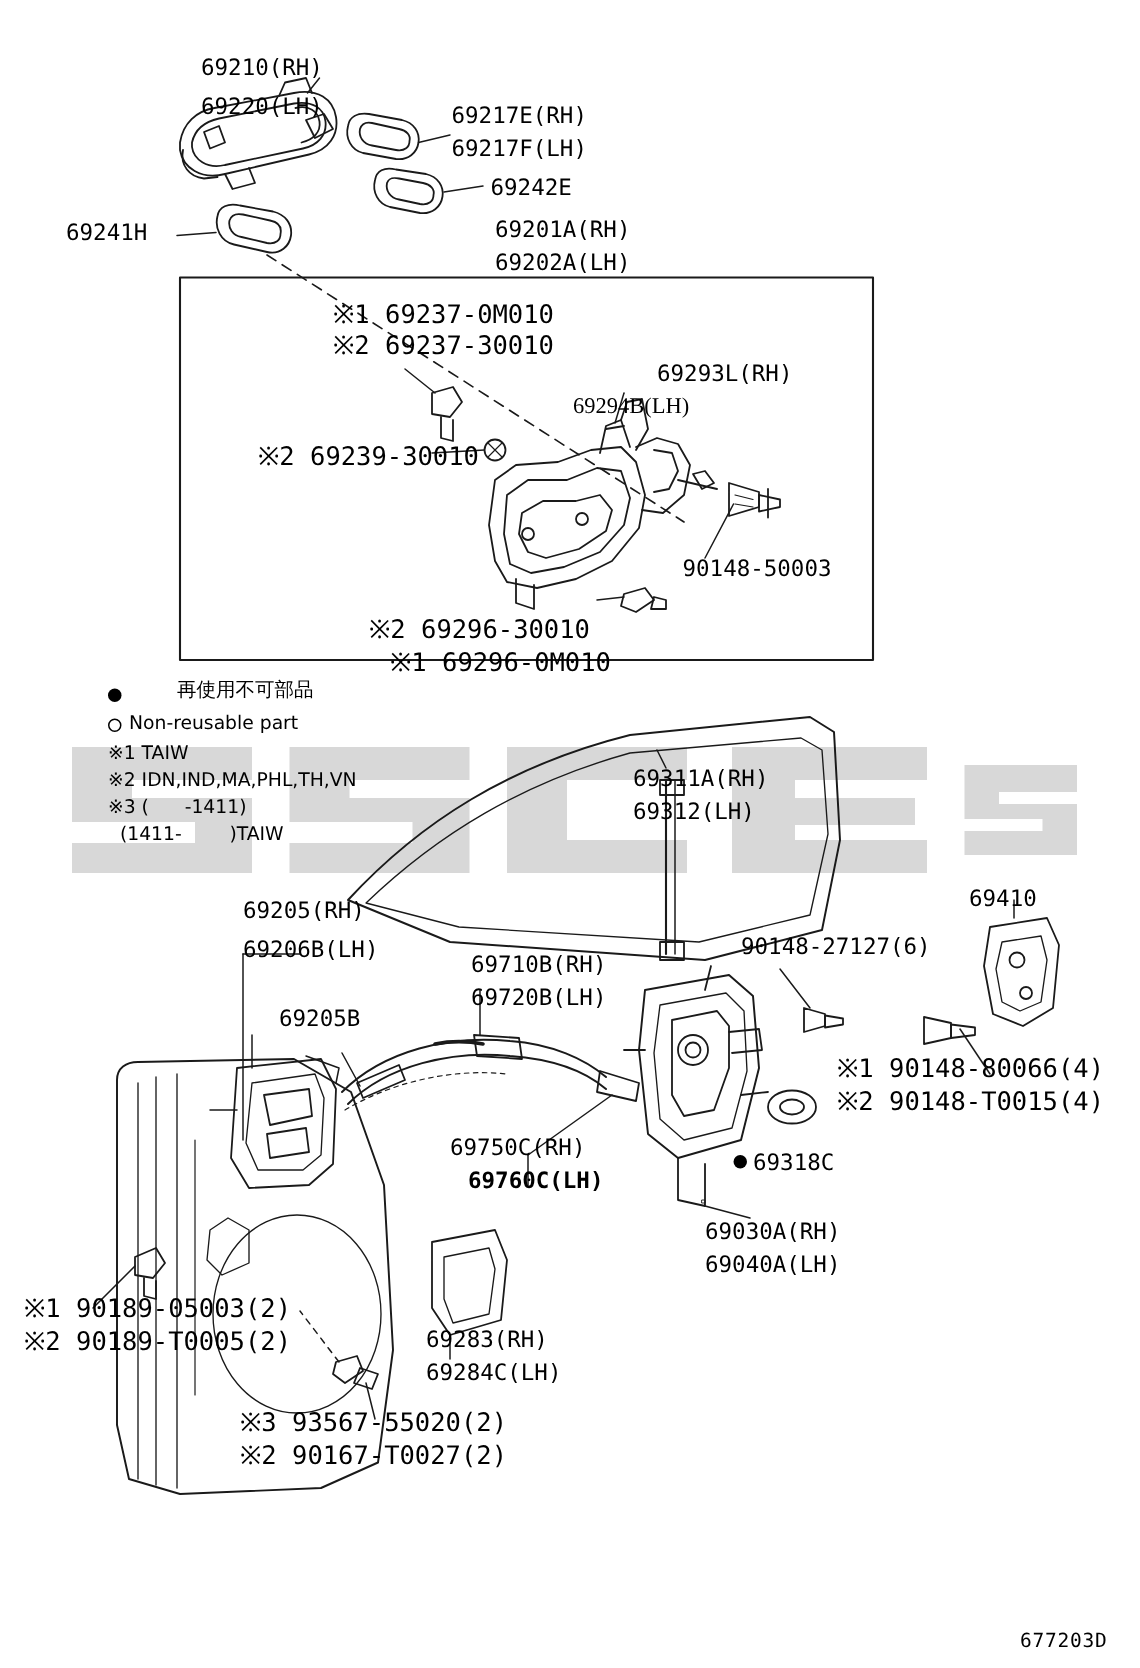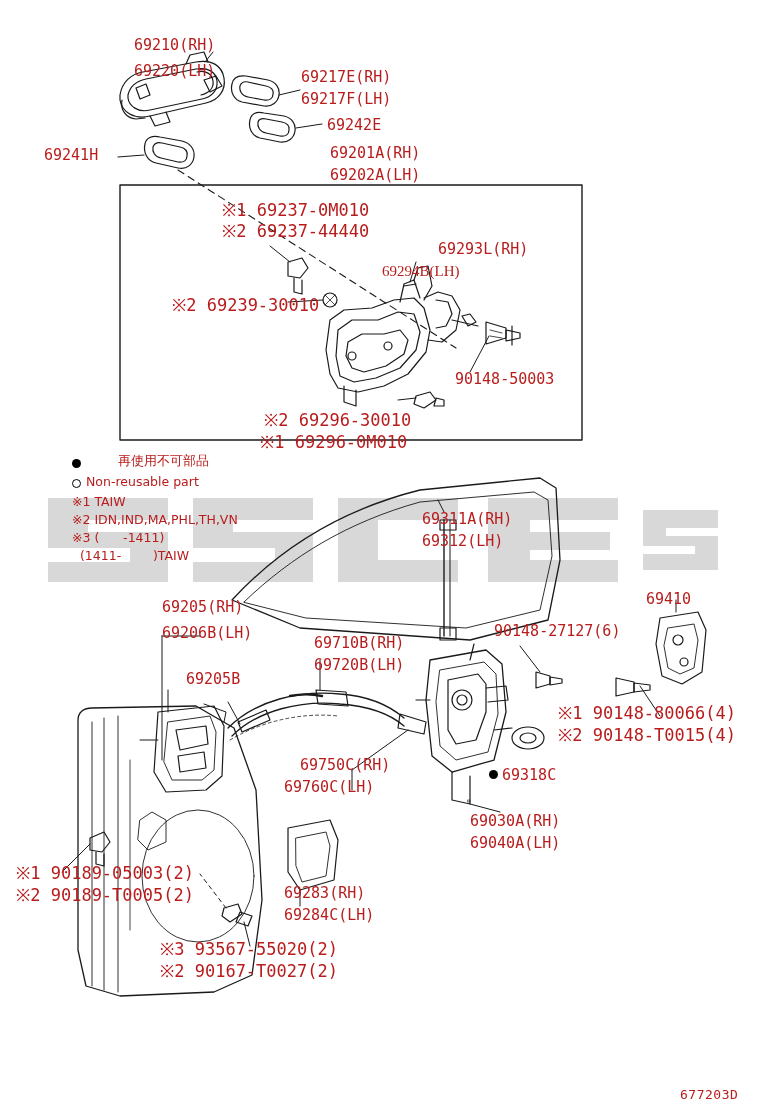--- a/index.html
+++ b/index.html
@@ -27,21 +27,21 @@
     height: 1112px;
     pointer-events: none;
   }
   .lbl {
     position: absolute;
     font-family: "DejaVu Sans Mono", monospace;
     font-size: 15px;
     line-height: 18px;
     white-space: pre;
     letter-spacing: 0px;
-    color: #b91c1c;
+    color: #000000;
   }
   .lbl.small {
     font-size: 17px;
     line-height: 15px;
   }
   .lbl.cjk {
     font-family: "DejaVu Sans", sans-serif;
     font-size: 13px;
     line-height: 16px;
   }
@@ -250,31 +250,31 @@
   <div class="lbl" style="left:301px; top:90px;">69217F(LH)</div>
 
   <div class="lbl" style="left:327px; top:116px;">69242E</div>
 
   <div class="lbl" style="left:44px; top:146px;">69241H</div>
 
   <div class="lbl" style="left:330px; top:144px;">69201A(RH)</div>
   <div class="lbl" style="left:330px; top:166px;">69202A(LH)</div>
 
   <div class="lbl small" style="left:222px; top:203px;">※1 69237-0M010</div>
-  <div class="lbl small" style="left:222px; top:224px;">※2 69237-44440</div>
+  <div class="lbl small" style="left:222px; top:224px;">※2 69237-30010</div>
 
   <div class="lbl small" style="left:172px; top:298px;">※2 69239-30010</div>
 
   <div class="lbl" style="left:402px; top:240px;margin-left:36px;">69293L(RH)</div>
   <div class="lbl" style="left:382px; top:262px;font-family:Liberation Serif, serif;">69294B(LH)</div>
 
   <div class="lbl" style="left:455px; top:370px;">90148-50003</div>
 
   <div class="lbl small" style="left:260px; top:392px;margin-top:43px;">※1 69296-0M010</div>
-  <div class="lbl small" style="left:264px; top:413px;">※2 69296-30010</div>
+  <div class="lbl small" style="left:246px; top:413px;">※2 69296-30010</div>
 
   <div class="bullet" style="left:72px; top:459px;"></div>
   <div class="lbl cjk" style="left:86px; top:453px;margin-left:32px;">再使用不可部品</div>
   <div class="bullet hollow" style="left:72px; top:479px;"></div>
   <div class="lbl legend" style="left:86px; top:474px;">Non-reusable part</div>
   <div class="lbl legend" style="left:72px; top:494px;">※1 TAIW</div>
   <div class="lbl legend" style="left:72px; top:512px;">※2 IDN,IND,MA,PHL,TH,VN</div>
   <div class="lbl legend" style="left:72px; top:530px;">※3 (      -1411)</div>
   <div class="lbl legend" style="left:72px; top:548px;">  (1411-        )TAIW</div>
 
@@ -293,21 +293,21 @@
   <div class="lbl" style="left:314px; top:634px;">69710B(RH)</div>
   <div class="lbl" style="left:314px; top:656px;">69720B(LH)</div>
 
   <div class="lbl small" style="left:558px; top:706px;">※1 90148-80066(4)</div>
   <div class="lbl small" style="left:558px; top:728px;">※2 90148-T0015(4)</div>
 
   <div class="bullet" style="left:489px; top:770px;"></div>
   <div class="lbl" style="left:502px; top:766px;">69318C</div>
 
   <div class="lbl" style="left:300px; top:756px;">69750C(RH)</div>
-  <div class="lbl" style="left:284px; top:778px;">69760C(LH)</div>
+  <div class="lbl" style="left:312px; top:778px;font-weight:bold;">69760C(LH)</div>
 
   <div class="lbl" style="left:470px; top:812px;">69030A(RH)</div>
   <div class="lbl" style="left:470px; top:834px;">69040A(LH)</div>
 
   <div class="lbl small" style="left:16px; top:866px;">※1 90189-05003(2)</div>
   <div class="lbl small" style="left:16px; top:888px;">※2 90189-T0005(2)</div>
 
   <div class="lbl" style="left:284px; top:884px;">69283(RH)</div>
   <div class="lbl" style="left:284px; top:906px;">69284C(LH)</div>
 

